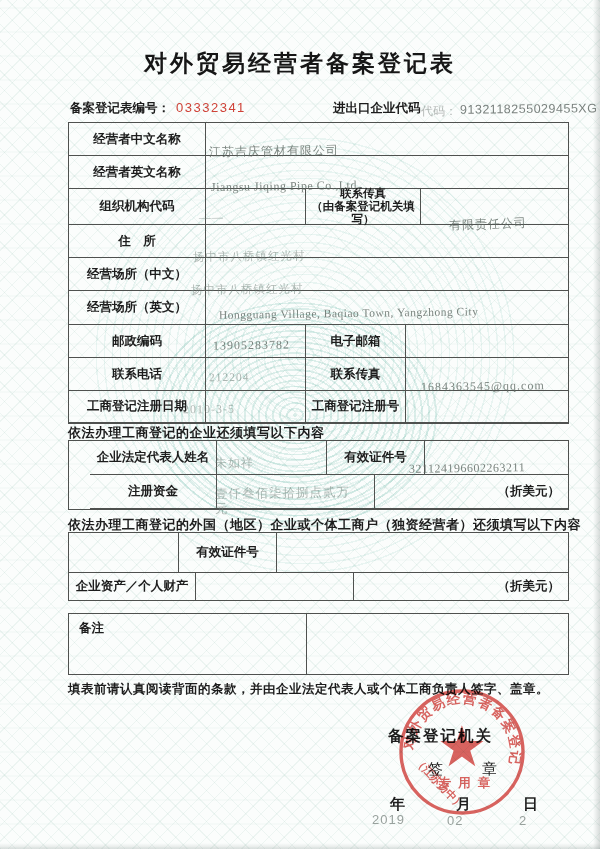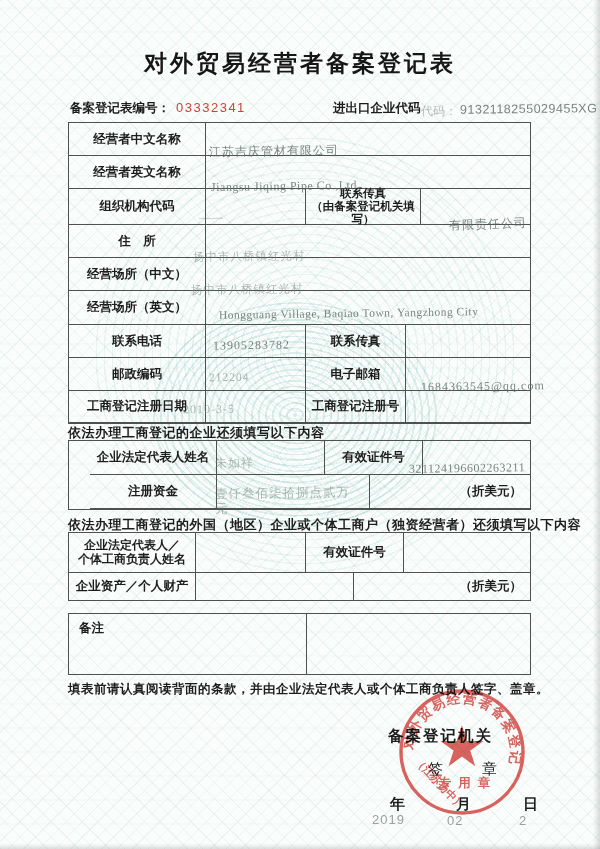--- a/index.html
+++ b/index.html
@@ -35,21 +35,21 @@
     text-align:center; font-size:23px; font-weight:bold; letter-spacing:3px; color:#161616;
   }
   .abs{position:absolute; white-space:nowrap;}
   .bold{font-weight:bold;}
   .lbl{font-size:12.5px; color:#1c1c1c;}
   .redno{font-size:13px; color:#cf4238; letter-spacing:1.5px;}
   .ghost{font-size:12px; color:rgba(110,118,114,0.5);}
   .codeval{font-size:12.5px; color:rgba(100,108,104,0.85); letter-spacing:0.5px;}
 
   
-  .tbl{position:absolute; left:68px; width:463px; border:1.3px solid #4f514f; box-sizing:border-box; background:transparent;}
+  .tbl{position:absolute; left:68px; width:501px; border:1.3px solid #4f514f; box-sizing:border-box; background:transparent;}
   .row{display:flex; box-sizing:border-box; border-bottom:1px solid #4f514f;}
   .row:last-child{border-bottom:none;}
   .cell{box-sizing:border-box; display:flex; align-items:center; justify-content:center; text-align:center;}
   .cl{width:137px; border-right:1px solid #4f514f; font-weight:bold; font-size:12.5px; line-height:1.15; flex-direction:column;}
   .cv{flex:1;}
   .br{border-right:1px solid #4f514f;}
   .fill{
     position:absolute; white-space:nowrap;
     font-family:"Liberation Serif", serif;
     font-size:12px; color:rgba(95,106,100,0.82);
@@ -112,29 +112,29 @@
     </div>
     <div class="row" style="height:33px;">
       <div class="cell cl">经营场所（中文）</div>
       <div class="cell cv"></div>
     </div>
     <div class="row" style="height:34px;">
       <div class="cell cl">经营场所（英文）</div>
       <div class="cell cv"></div>
     </div>
     <div class="row" style="height:33px;">
+      <div class="cell cl">邮政编码</div>
+      <div class="cell cv br" style="max-width:100px;"></div>
+      <div class="cell cl" style="width:100px;">电子邮箱</div>
+      <div class="cell cv"></div>
+    </div>
+    <div class="row" style="height:33px;">
       <div class="cell cl">联系电话</div>
       <div class="cell cv br" style="max-width:100px;"></div>
       <div class="cell cl" style="width:100px;">联系传真</div>
-      <div class="cell cv"></div>
-    </div>
-    <div class="row" style="height:33px;">
-      <div class="cell cl">邮政编码</div>
-      <div class="cell cv br" style="max-width:100px;"></div>
-      <div class="cell cl" style="width:100px;">电子邮箱</div>
       <div class="cell cv"></div>
     </div>
     <div class="row" style="height:32px;">
       <div class="cell cl">工商登记注册日期</div>
       <div class="cell cv br" style="max-width:100px;"></div>
       <div class="cell cl" style="width:100px;">工商登记注册号</div>
       <div class="cell cv"></div>
     </div>
 
     <span class="fill" style="left:140px; top:20px;">江苏吉庆管材有限公司</span>
@@ -165,24 +165,20 @@
     </div>
     <span class="fill faint" style="left:146px; top:14px; font-size:12px;">朱如祥</span>
     <span class="fill" style="left:340px; top:20px; letter-spacing:0.5px;">321124196602263211</span>
     <span class="fill faint" style="left:146px; top:44px; font-size:12.5px;">壹仟叁佰柒拾捌点贰万</span>
     <span class="fill faint" style="left:146px; top:60px; font-size:12.5px;">元</span>
   </div>
 
   <div class="sect" style="top:516px;">依法办理工商登记的外国（地区）企业或个体工商户（独资经营者）还须填写以下内容</div>
   <div class="tbl" style="top:532px;">
     <div class="row" style="height:40px;">
-      <div class="cell cl" style="width:127px; font-size:12px;">
-        <span>企业法定代表人／</span>
-        <span>个体工商负责人姓名</span>
-      </div>
       <div class="cell cv br" style="max-width:110px;"></div>
       <div class="cell cl" style="width:98px;">有效证件号</div>
       <div class="cell cv"></div>
     </div>
     <div class="row" style="height:27px;">
       <div class="cell cl" style="width:127px;">企业资产／个人财产</div>
       <div class="cell cv br" style="max-width:158px;"></div>
       <div class="cell cv unitcell">（折美元）</div>
     </div>
   </div>

